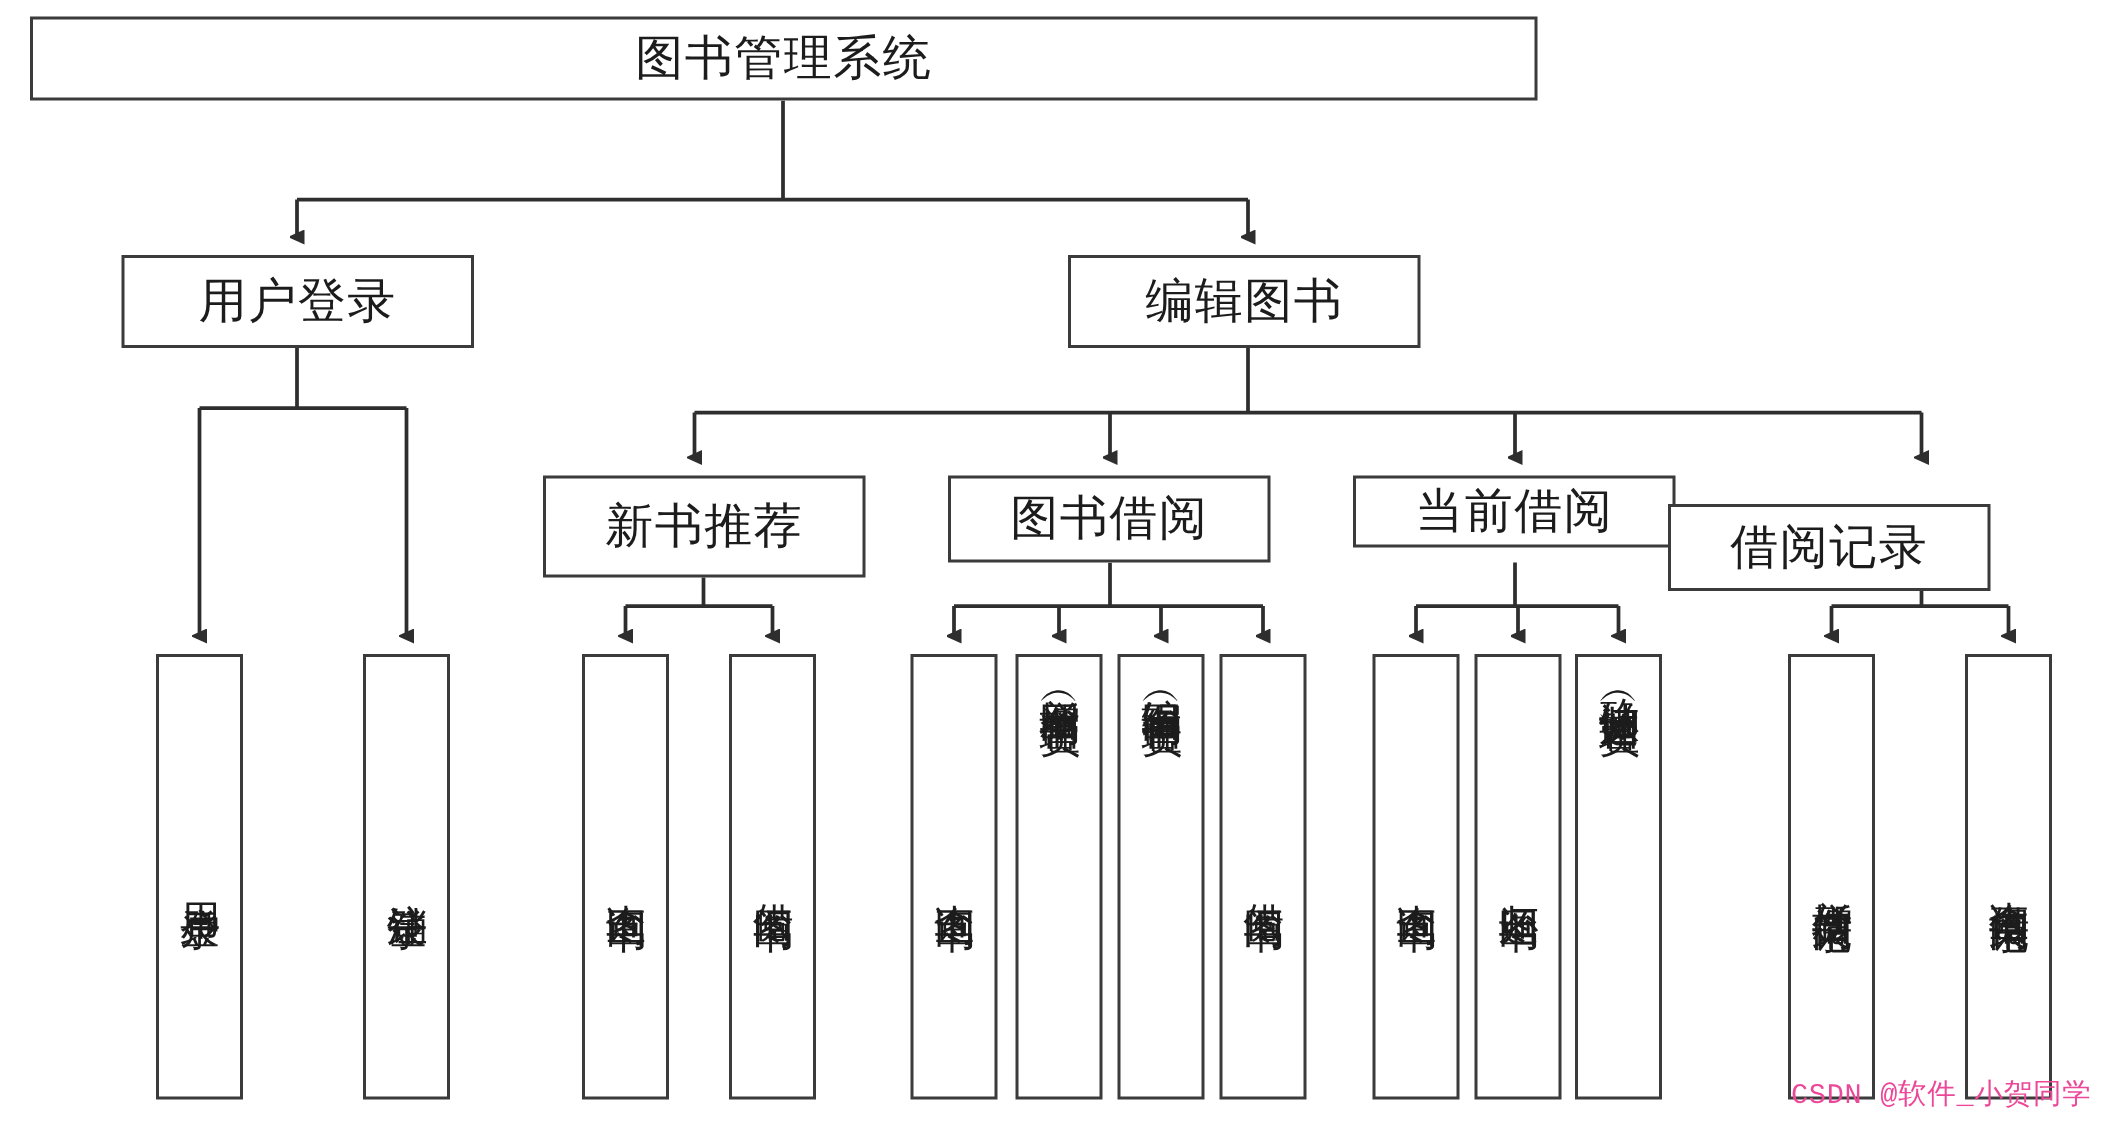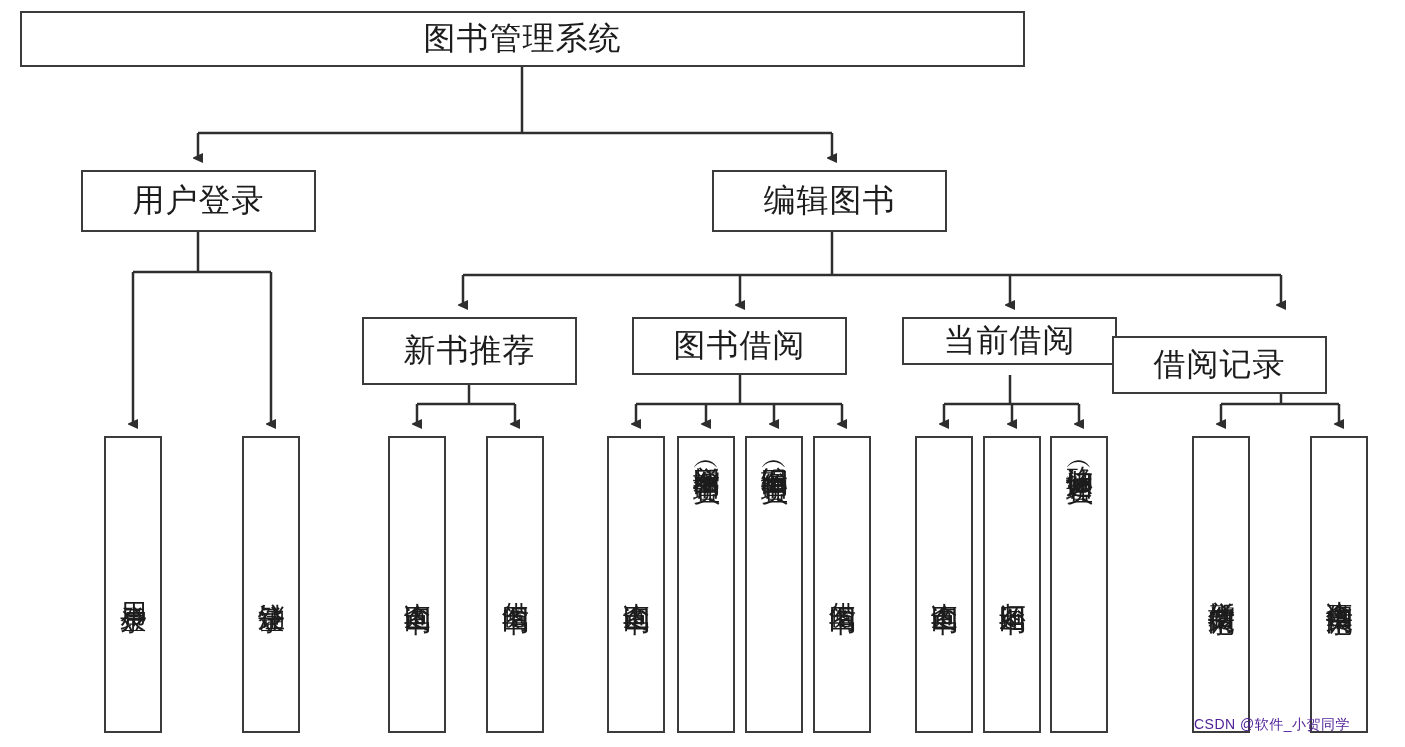--- a/index.html
+++ b/index.html
@@ -60,25 +60,26 @@
     letter-spacing: 2px;
     white-space: nowrap;
   }
   
   .node.v.mid {
     align-items: center;
     padding-top: 0;
   }
   .watermark {
     position: absolute;
-    color: #4c1d95;
-    font-size: 14px;
+    color: #ec4899;
+    font-size: 19px;
     letter-spacing: 0.5px;
     white-space: nowrap;
     z-index: 5;
+    font-family: Liberation Mono, monospace;
   }
 </style>
 </head>
 <body>
 
 <div id="canvas">
 
   <svg id="edges" viewBox="0 0 1405 747" width="1405" height="747" xmlns="http://www.w3.org/2000/svg">
     <defs>
       <marker id="arrow" markerWidth="10" markerHeight="10" refX="5" refY="5" orient="auto" markerUnits="userSpaceOnUse">

